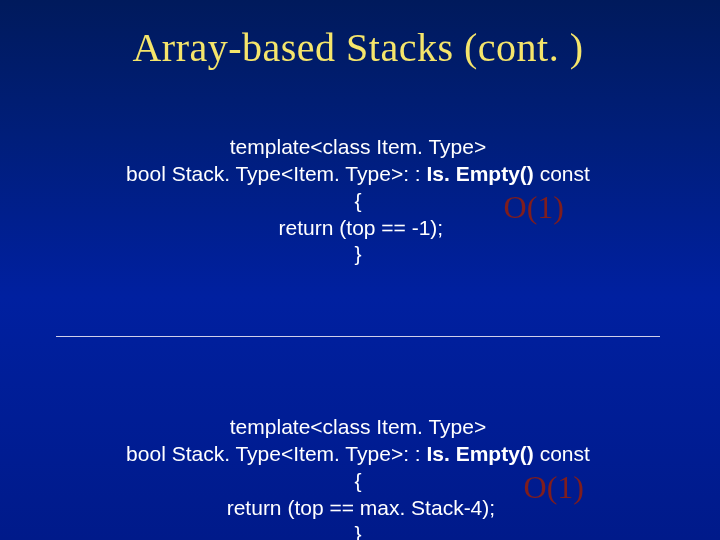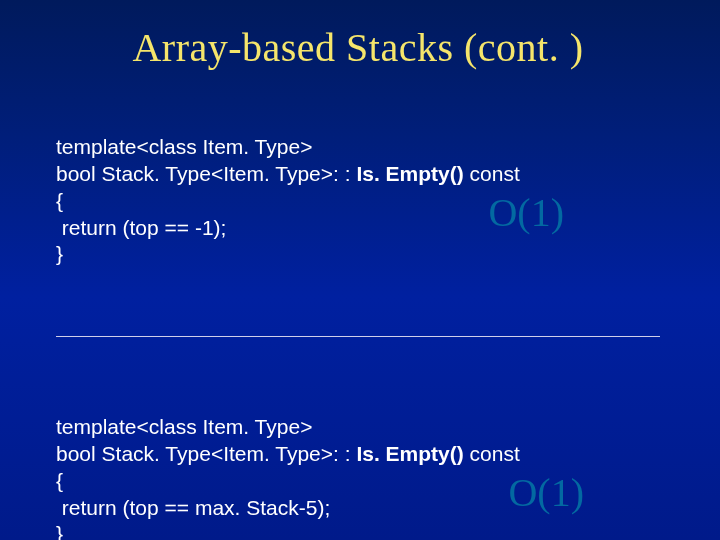--- a/index.html
+++ b/index.html
@@ -26,26 +26,27 @@
     font-family: "Times New Roman", Times, serif;
   }
   .block {
     font-family: Arial, Helvetica, sans-serif;
     font-size: 21px;
     line-height: 1.28;
     color: #ffffff;
     margin-bottom: 14px;
     white-space: pre;
     position: relative;
+    text-align: center;
   }
   .big-o {
     position: absolute;
     font-family: "Times New Roman", Times, serif;
-    font-size: 40px;
-    color: #0369a1;
+    font-size: 32px;
+    color: #7f1d1d;
     font-weight: 400;
   }
   .o1 { right: 96px; top: 80px; }
   .o2 { right: 76px; top: 80px; }
   .divider {
     border: none;
     border-top: 1px solid #cfcfe8;
     margin: 8px 0 50px 0;
     width: 100%;
   }
@@ -66,18 +67,18 @@
 <span>}</span>
     <div class="big-o o1">O(1)</div>
   </div>
 
   <hr class="divider">
 
   <div class="block">
 <span>template&lt;class Item. Type&gt;</span>
 <span><span>bool Stack. Type&lt;Item. Type&gt;: : </span><span class="bold">Is. Empty()</span><span> const</span></span>
 <span>{</span>
-<span> return (top == max. Stack-5);</span>
+<span> return (top == max. Stack-4);</span>
 <span>}</span>
     <div class="big-o o2">O(1)</div>
   </div>
 
 </div>
 
 </body></html>

